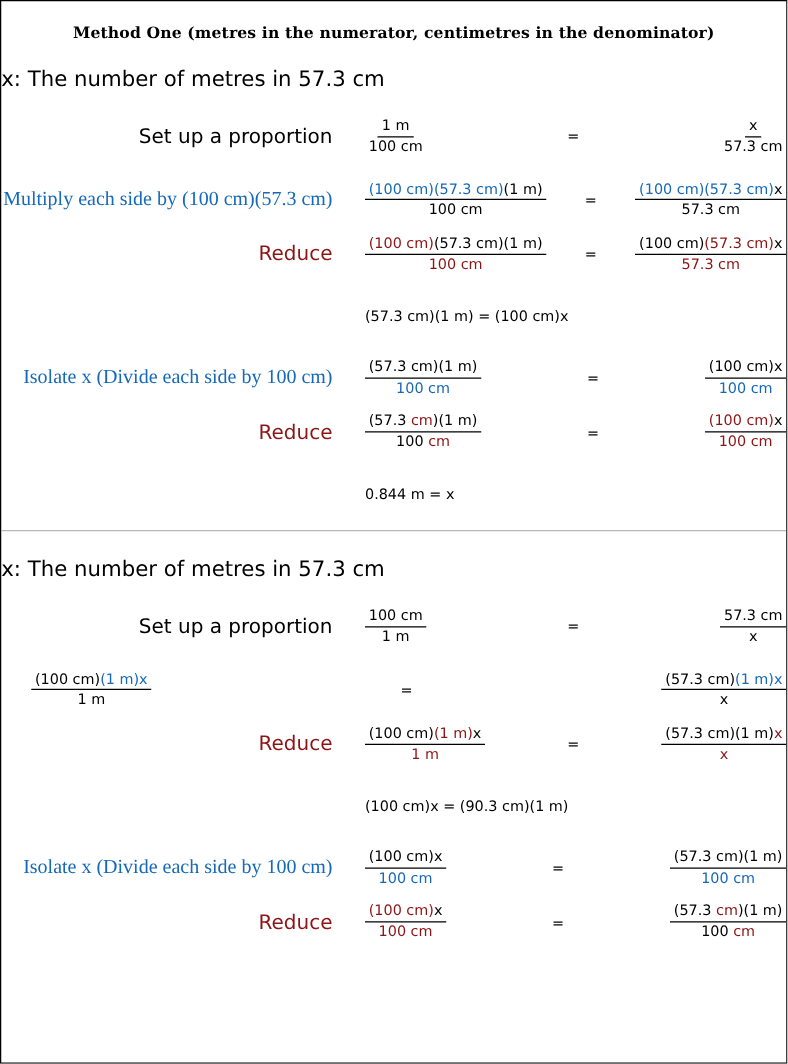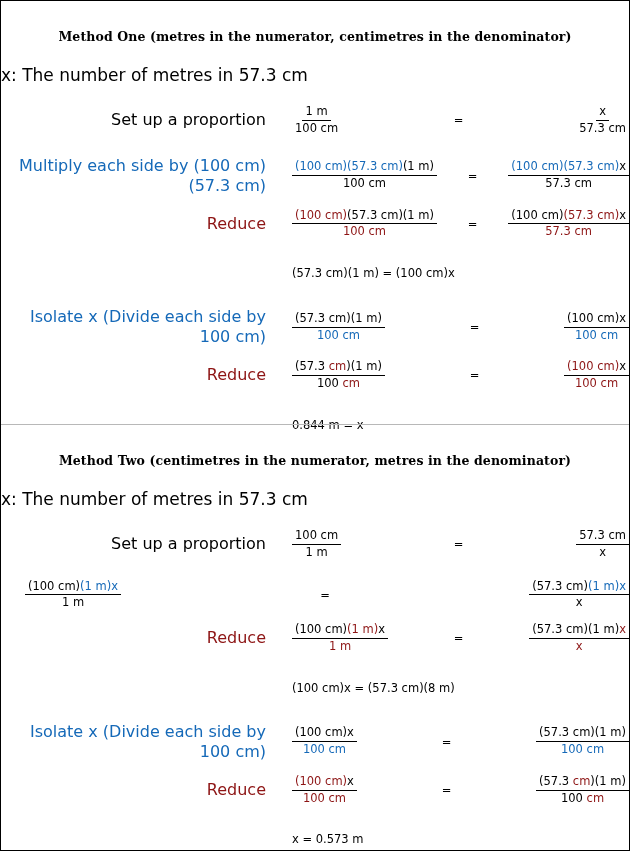--- a/index.html
+++ b/index.html
@@ -28,21 +28,21 @@
   }
   .method-one { height: 423px; }
   .method-two { height: 426px; border-top: 1px solid #b8b8b8; }
 
   .method-title {
     text-align: center;
     font-family: "DejaVu Serif", serif;
     font-weight: bold;
     font-size: 12.5px;
     color: #000000;
-    padding-top: 28px;
+    padding-top: 17px;
     letter-spacing: 0.1px;
   }
   .method-subtitle {
     text-align: left;
     font-size: 17px;
     color: #000000;
     padding-top: 21px;
   }
 
   
@@ -91,21 +91,21 @@
   }
   .eqsign.tight { padding: 0 4px; }
 
   .plain-eq { white-space: nowrap; }
 
   
   .c-black { color: #000000; }
   .c-blue  { color: #1569b8; margin-top: 47px; }
   .c-red   { color: #8d1414; }
 
-  .label-blue { color: #1569b8; }
+  .label-blue { color: #1569b8; font-family: Liberation Serif, serif; }
   .label-red  { color: #8d1414; }
   .label-black { color: #000000; }
 
   .spacer-sm { height: 13px; }
   .spacer-md { height: 20px; }
   .spacer-lg { height: 27px; }
 </style>
 </head>
 <body>
 
@@ -217,21 +217,20 @@
       <div class="step-label"></div>
       <div class="step-math">
         <span class="plain-eq">0.844 m = x</span>
       </div>
     </div>
 
   </section>
 
   <section class="method method-two">
 
-    <div class="method-title">Method Two  (centimetres in the numerator, metres in the denominator)</div>
 
     <div class="method-subtitle">x: The number of metres in 57.3 cm</div>
 
     <div class="spacer-md"></div>
 
     <div class="step">
       <div class="step-label label-black">Set up a proportion</div>
       <div class="step-math">
         <span class="frac">
           <span class="num"><span class="c-black">100 cm</span></span>
@@ -276,21 +275,21 @@
           <span class="den"><span class="c-red">x</span></span>
         </span>
       </div>
     </div>
 
     <div class="spacer-lg"></div>
 
     <div class="step">
       <div class="step-label"></div>
       <div class="step-math">
-        <span class="plain-eq">(100 cm)x = (57.3 cm)(8 m)</span>
+        <span class="plain-eq">(100 cm)x = (90.3 cm)(1 m)</span>
       </div>
     </div>
 
     <div class="spacer-lg"></div>
 
     <div class="step">
       <div class="step-label label-blue">Isolate x (Divide each side by 100 cm)</div>
       <div class="step-math">
         <span class="frac">
           <span class="num"><span class="c-black">(100 cm)x</span></span>
@@ -316,22 +315,16 @@
         <span class="eqsign tight">=</span>
         <span class="frac">
           <span class="num"><span class="c-black">(57.3 </span><span class="c-red">cm</span><span class="c-black">)(1 m)</span></span>
           <span class="den"><span class="c-black">100 </span><span class="c-red">cm</span></span>
         </span>
       </div>
     </div>
 
     <div class="spacer-lg"></div>
 
-    <div class="step">
-      <div class="step-label"></div>
-      <div class="step-math">
-        <span class="plain-eq">x = 0.573 m</span>
-      </div>
-    </div>
 
   </section>
 
 </div>
 
 </body></html>

